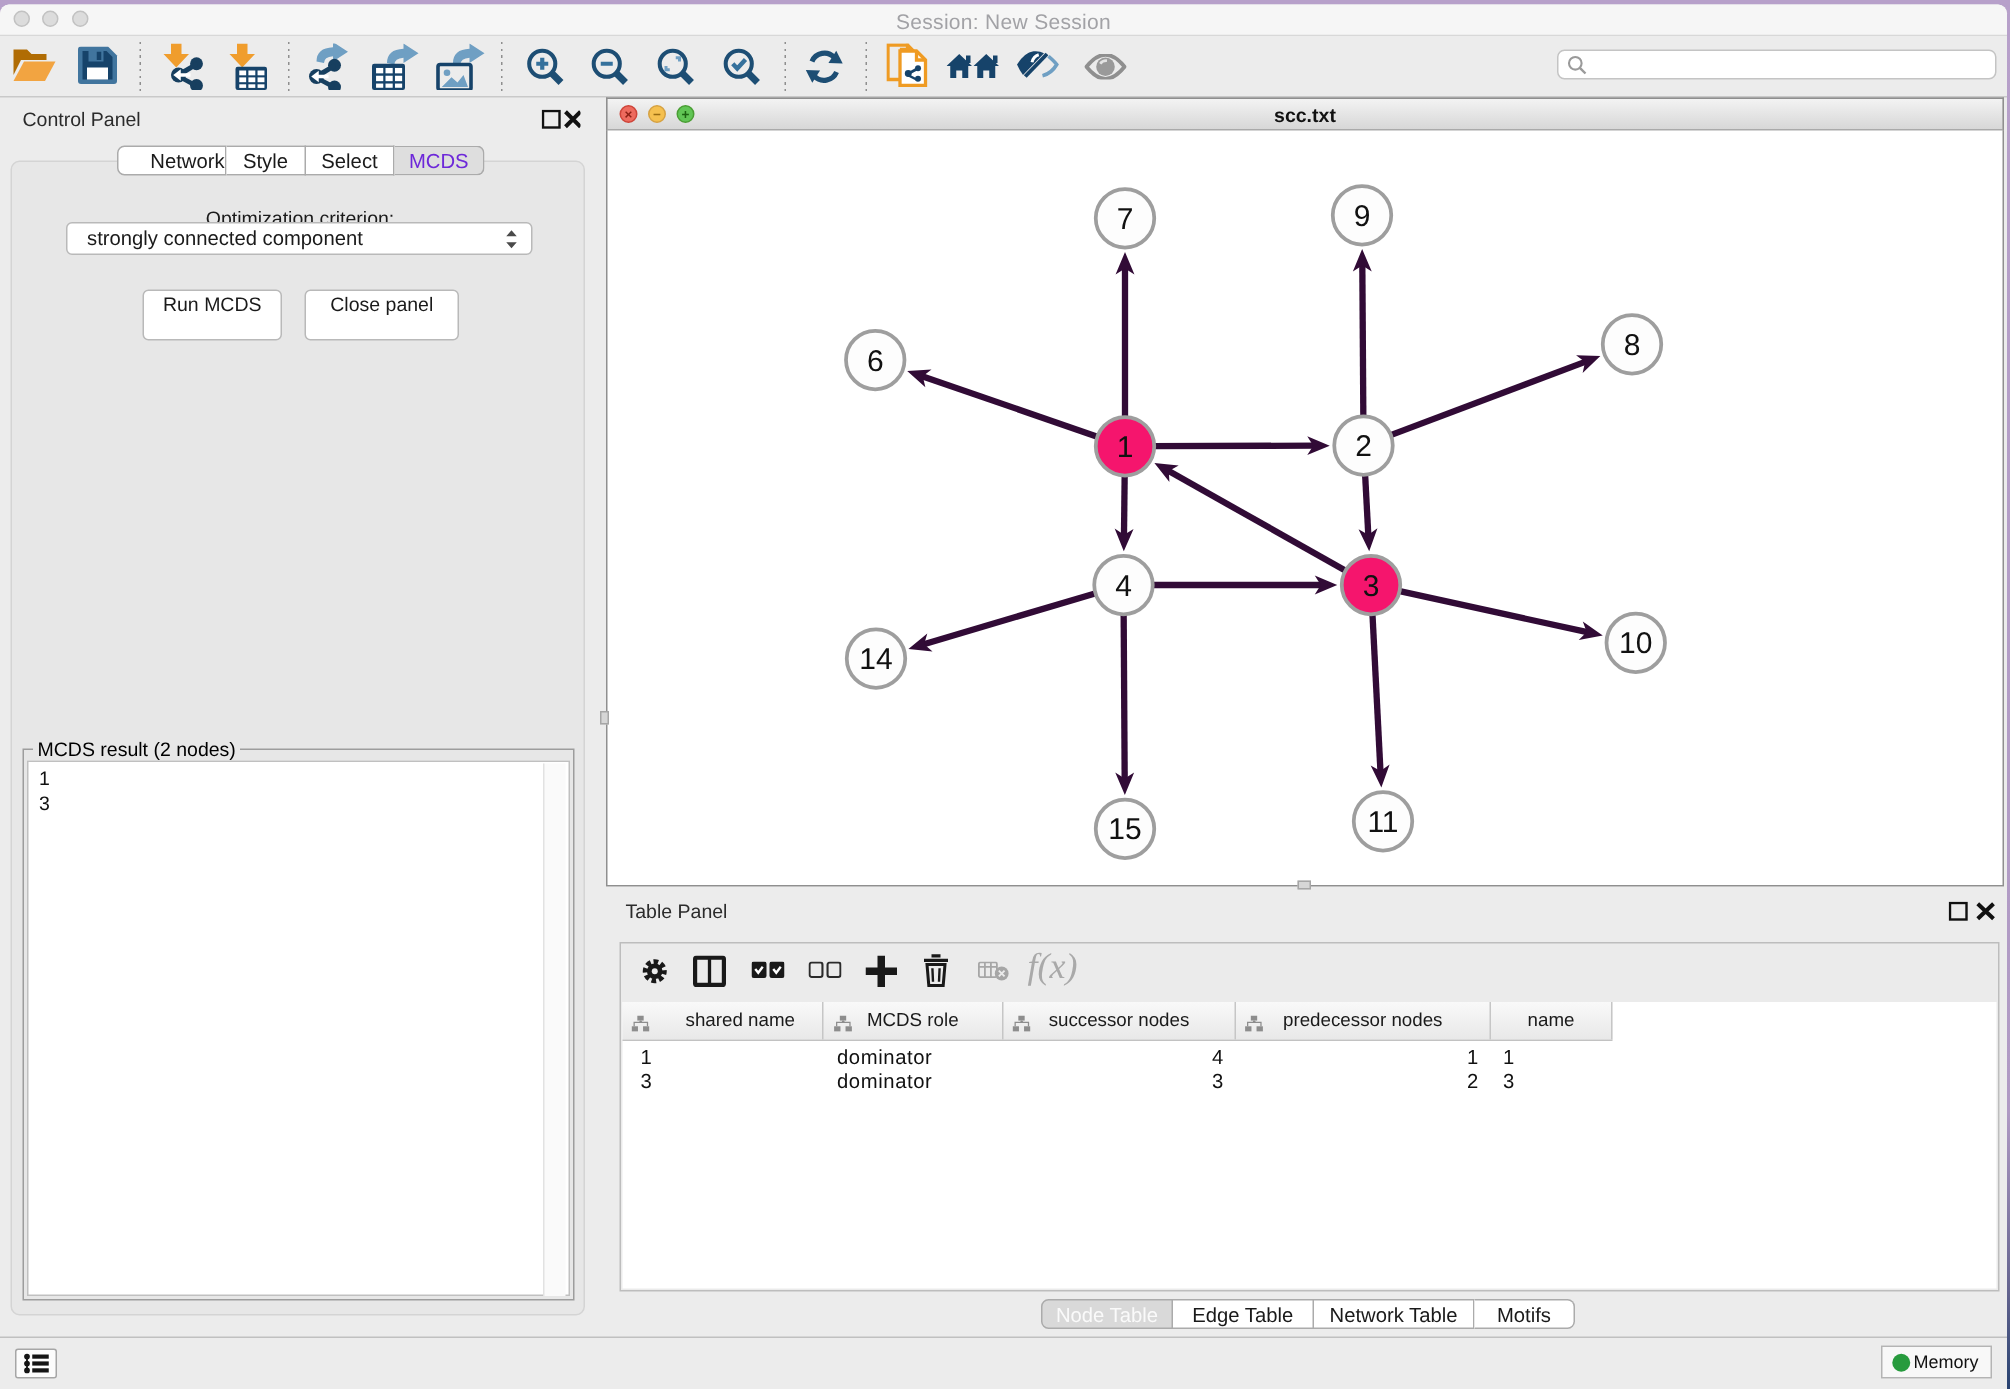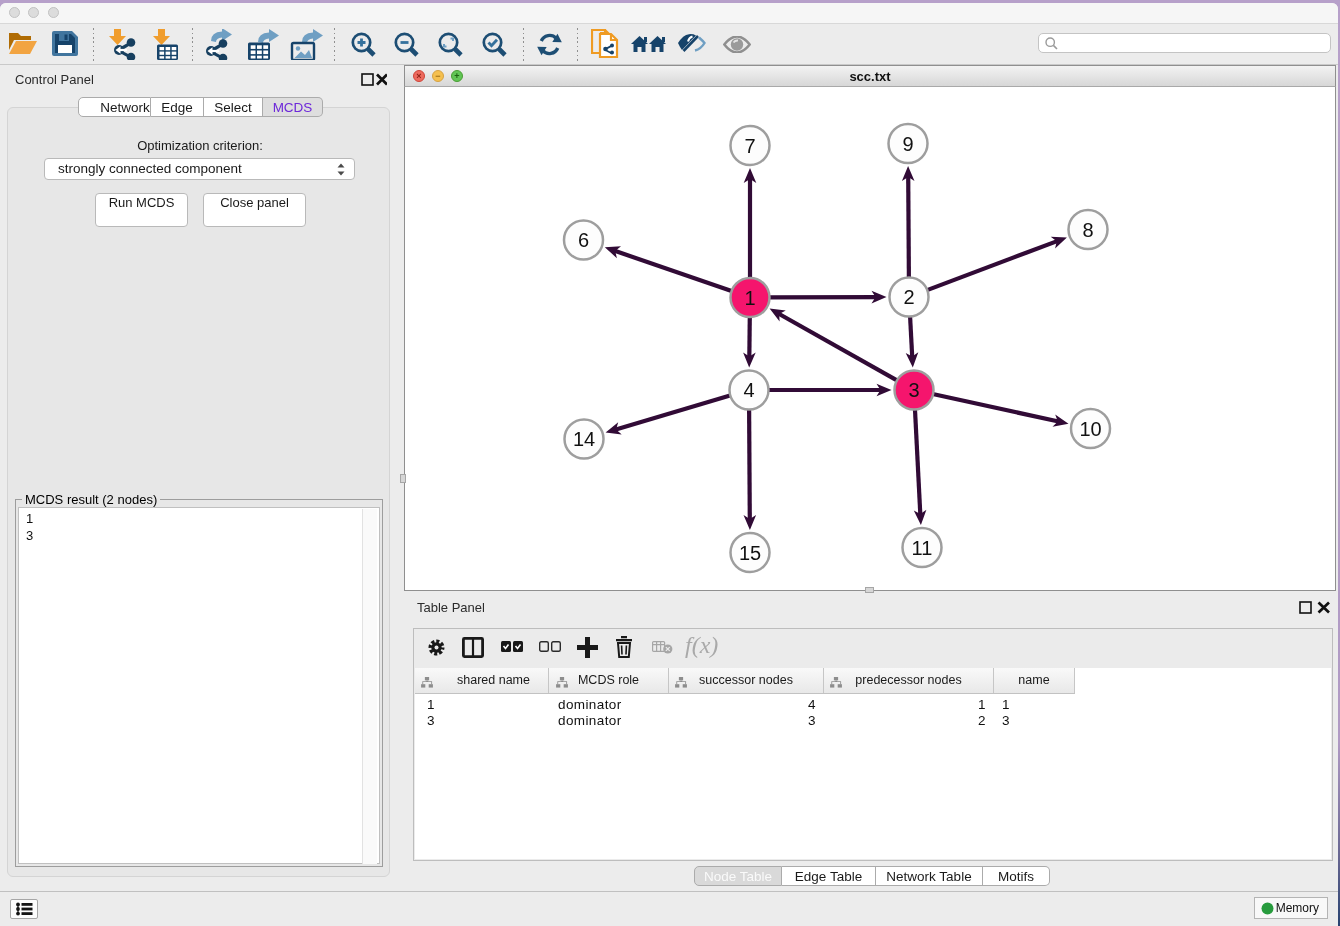--- a/index.html
+++ b/index.html
@@ -28,21 +28,21 @@
   #cp-pane { position:absolute; left:7px; top:107px; width:383px; height:770px;
              background:#e7e7e7; border:1px solid #d4d4d4; border-radius:6px; }
   .tabgrp { position:absolute; display:flex; font-size:13.5px; }
   .tabgrp .seg { border:1px solid #ababab; border-left:none; background:#fff;
                  display:flex; align-items:center; justify-content:center; color:#1a1a1a; }
   .tabgrp .seg:first-child { border-left:1px solid #ababab; border-radius:5px 0 0 5px; }
   .tabgrp .seg:last-child { border-radius:0 5px 5px 0; }
   #cp-tabs { left:78px; top:97px; height:20px; }
   #opt-label { position:absolute; left:2px; top:138px; width:396px; text-align:center;
                font-size:13px; color:#1a1a1a; }
-  #opt-select { position:absolute; left:44px; top:158px; width:311px; height:22px;
+  #opt-select { position:absolute; left:44px; top:148px; width:311px; height:22px;
                 background:#fff; border:1px solid #b9b9b9; border-radius:4px;
                 font-size:13.5px; color:#1a1a1a; line-height:20px; padding-left:13px; }
   .btn { position:absolute; height:34px; background:#fff; border:1px solid #b9b9b9;
          border-radius:4px; font-size:13px; color:#1a1a1a; text-align:center; line-height:17px; }
   #fieldset { position:absolute; left:15px; top:499px; width:368px; height:368px;
               border:1px solid #9d9d9d; }
   #fieldset-label { position:absolute; left:6px; top:-8px; background:#e7e7e7;
                     padding:0 3px; font-size:13px; color:#000000; white-space:nowrap; }
   #fs-inner { position:absolute; left:2px; top:7px; width:362px; height:357px;
               background:#fff; border:1px solid #c0c0c0; font-size:13px; color:#111;
@@ -79,20 +79,21 @@
             background:#f8f8f8; border:1px solid #b4b4b4; font-size:12px; color:#111;
             text-align:right; line-height:20px; padding-right:8px; }
 </style>
 </head>
 <body>
 <div id="app"></div>
 <div id="titlebar">
   <div class="tl" style="left:9px;"></div>
   <div class="tl" style="left:28px;"></div>
   <div class="tl" style="left:48px;"></div>
+  <div id="wtitle">Session: New Session</div>
 </div>
 <div id="toolbar"></div>
 
 <svg class="abs" style="left:7px;top:31px;" width="32" height="25" viewBox="0 0 32 25">
   <path d="M2,2 L11,2 L14,5 L24,5 L24,9 L7,9 L2,19 Z" fill="#b06c04"></path>
   <path d="M9,10 L30,10 L23,23 L2,23 Z" fill="#f2a441"></path>
 </svg>
 <svg class="abs" style="left:52px;top:31px;" width="27" height="25" viewBox="0 0 27 25">
   <path d="M2,0 L20,0 L26,6 L26,23 Q26,25 24,25 L2,25 Q0,25 0,23 L0,2 Q0,0 2,0 Z" fill="#41759e"></path>
   <path d="M3,3 L19,3 L23,7 L23,22 L3,22 Z" fill="#16436a"></path>
@@ -232,21 +233,21 @@
   <line x1="8.4" y1="8.4" x2="12" y2="12" stroke="#9a9a9a" stroke-width="1.6"></line>
 </svg>
 <svg class="abs" style="left:404px;top:66px;" width="8" height="8" viewBox="0 0 8 8">
   <path d="M0,0 L8,0 L0,8 Z" fill="#3465a4"></path>
 </svg>
 
 <div id="cp-title">Control Panel</div>
 <div id="cp-pane"></div>
 <div class="tabgrp" id="cp-tabs">
   <div class="seg" style="width:73px;padding-left:21px;">Network</div>
-  <div class="seg" style="width:53px;">Edge</div>
+  <div class="seg" style="width:53px;">Style</div>
   <div class="seg" style="width:59px;">Select</div>
   <div class="seg" style="width:60px;background:#dedede;color:#6d28d9;">MCDS</div>
 </div>
 <svg class="abs" style="left:361px;top:73px;" width="26" height="14" viewBox="0 0 26 14">
   <rect x="1" y="1" width="11" height="11" fill="none" stroke="#111" stroke-width="1.6"></rect>
   <path d="M16 1.5 L26 11.5 M26 1.5 L16 11.5" stroke="#111" stroke-width="2.7"></path>
 </svg>
 <div id="opt-label">Optimization criterion:</div>
 <div id="opt-select">strongly connected component
   <svg class="abs" style="right:8px;top:3px;" width="10" height="15" viewBox="0 0 10 15">

